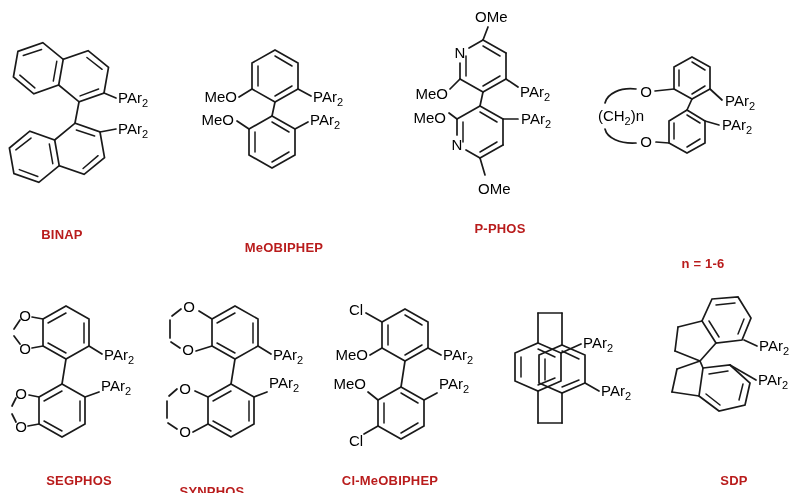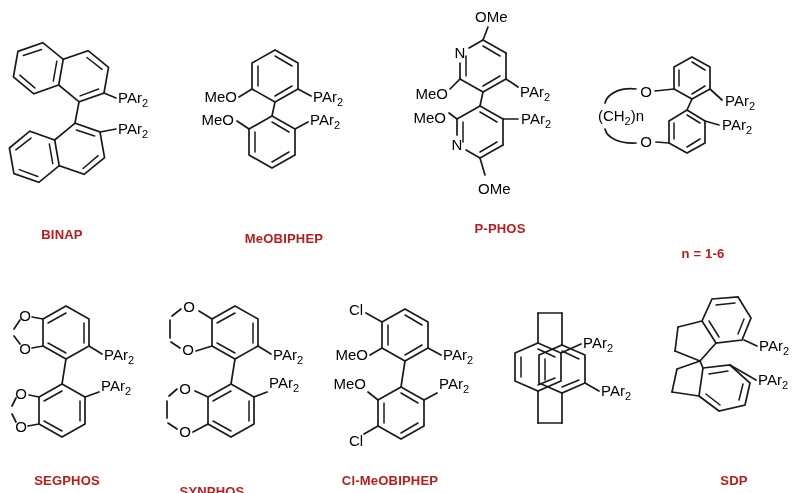--- a/index.html
+++ b/index.html
@@ -299,21 +299,21 @@
       <line class="db" x1="88" y1="99" x2="84" y2="115"></line>
       <line class="db" x1="65" y1="120" x2="51" y2="109"></line>
 
       <line x1="75" y1="80" x2="101" y2="95"></line>
     </g>
     <text x="104" y="66"><tspan>PAr</tspan><tspan class="sub" dy="3.5">2</tspan></text>
     <text x="103" y="100"><tspan>PAr</tspan><tspan class="sub" dy="3.5">2</tspan></text>
   </svg>
 
   <div class="cap" style="left:62px;top:227px">BINAP</div>
-  <div class="cap" style="left:284px;top:231px">MeOBIPHEP</div>
+  <div class="cap" style="left:284px;top:240px">MeOBIPHEP</div>
   <div class="cap" style="left:500px;top:221px">P-PHOS</div>
-  <div class="cap" style="left:703px;top:246px">n = 1-6</div>
-  <div class="cap" style="left:67px;top:473px">SEGPHOS</div>
+  <div class="cap" style="left:703px;top:256px">n = 1-6</div>
+  <div class="cap" style="left:79px;top:473px">SEGPHOS</div>
   <div class="cap" style="left:212px;top:484px">SYNPHOS</div>
   <div class="cap" style="left:390px;top:473px">Cl-MeOBIPHEP</div>
   <div class="cap" style="left:734px;top:473px">SDP</div>
 
 </div>
 
 </body></html>

